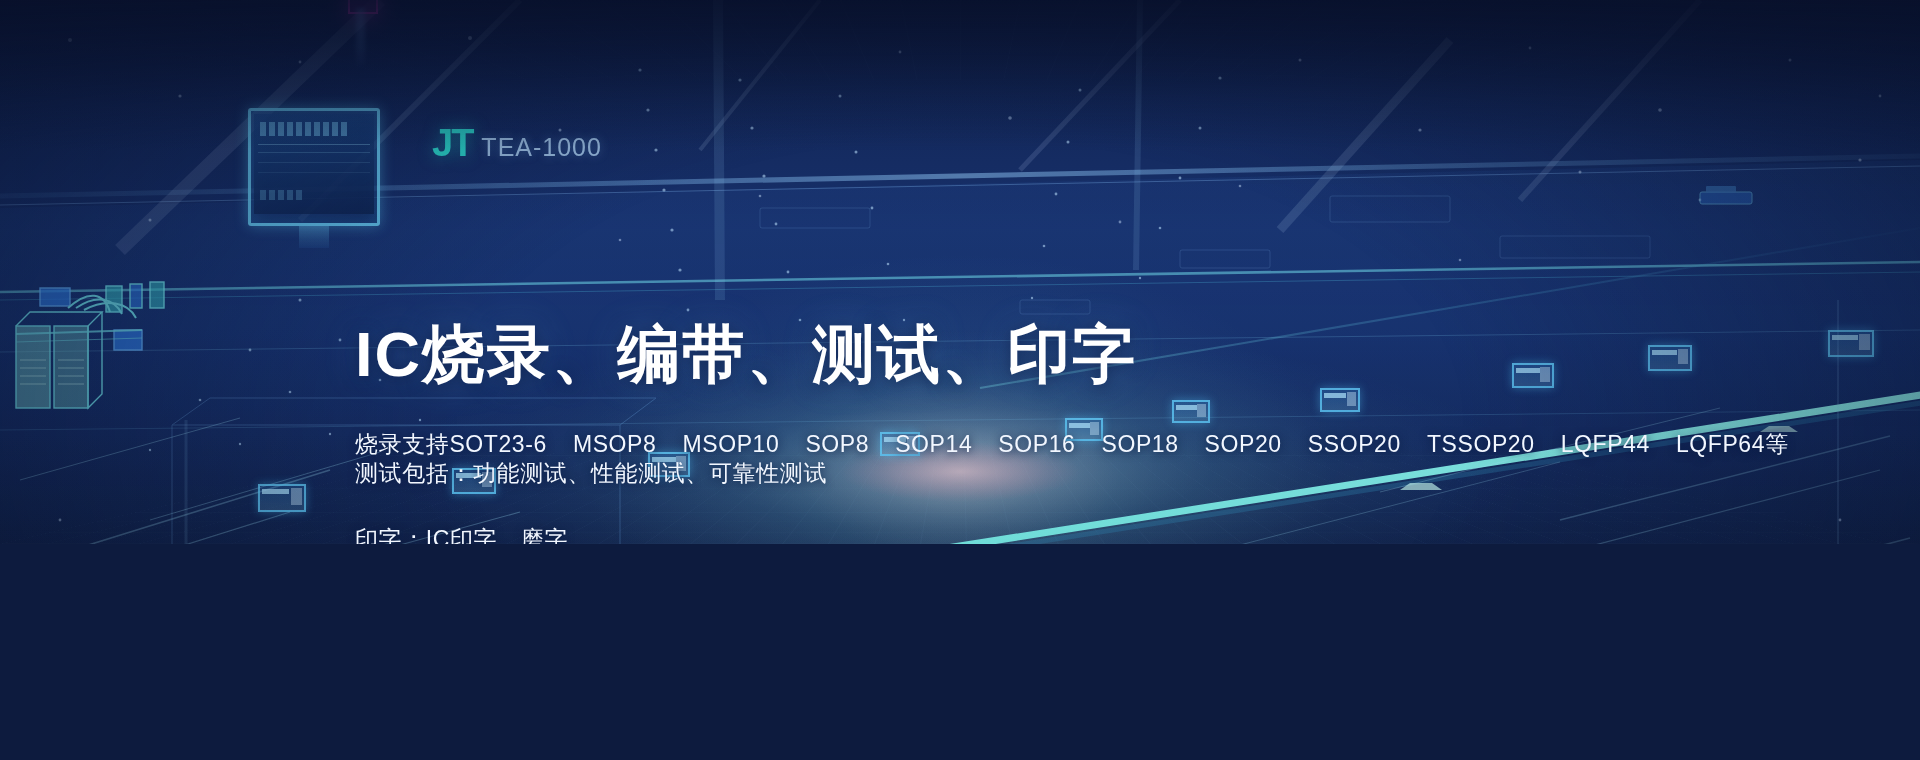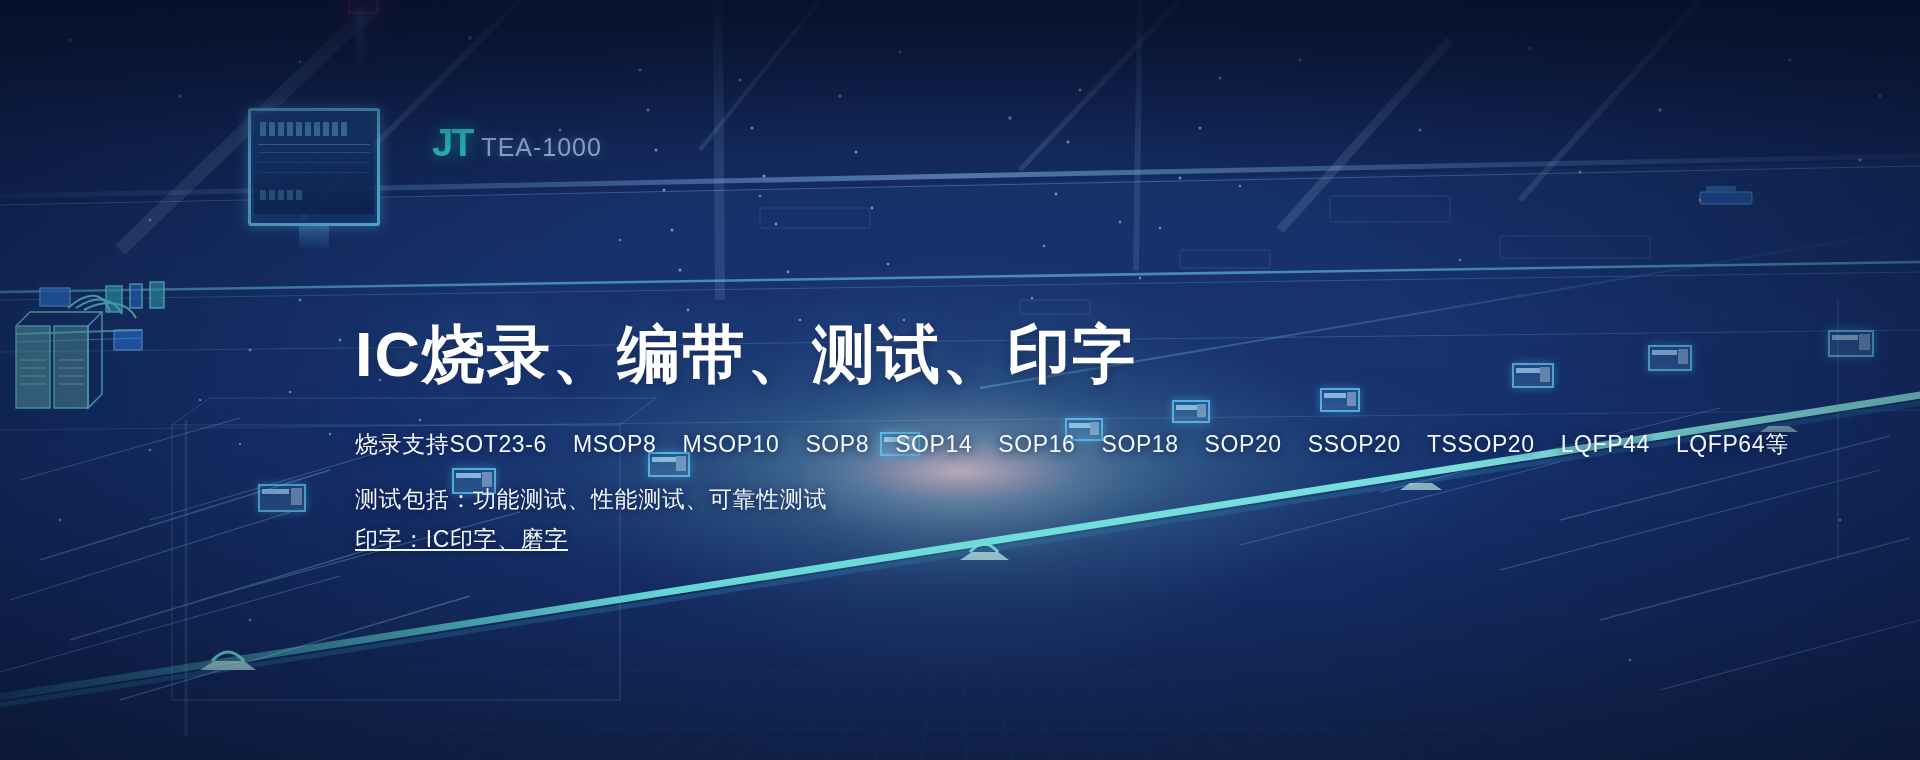--- a/index.html
+++ b/index.html
@@ -2,21 +2,21 @@
 <html><head>
 <meta charset="utf-8">
 <title>IC Service Banner</title>
 <style>
   html,body{margin:0;padding:0;background:#0d1b3e;}
   body{font-family:"Liberation Sans","DejaVu Sans",sans-serif;}
 
   .banner{
     position:relative;
     width:1920px;
-    height:760px;
+    height:544px;
     overflow:hidden;
     background:
       radial-gradient(ellipse 520px 300px at 960px 470px, rgba(120,190,200,0.30) 0%, rgba(90,150,180,0.12) 38%, rgba(0,0,0,0) 72%),
       radial-gradient(ellipse 160px 90px at 960px 470px, rgba(235,150,160,0.30) 0%, rgba(200,120,150,0.10) 55%, rgba(0,0,0,0) 100%),
       linear-gradient(180deg,#0e1f48 0%, #13285a 18%, #17306b 42%, #16306c 60%, #142a5e 80%, #112249 100%);
   }
 
   
   .vignette{
     position:absolute; inset:0;
@@ -156,21 +156,21 @@
   }
   .sub{
     position:absolute; left:355px;
     font-size:23px;
     color:#f2f7ff;
     white-space:nowrap;
     letter-spacing:.6px;
     text-shadow:0 1px 8px rgba(8,24,62,0.92);
   }
   .sub-1{top:429px;}
-  .sub-2{top:484px;}
+  .sub-2{top:458px;}
   .sub-3{top:524px;text-decoration:underline;}
   .sub-1 .pkg{margin-left:26px;}
 </style>
 </head>
 <body>
 
 <div class="banner">
 
   <div class="ceiling"></div>
   <div class="floor"></div>

